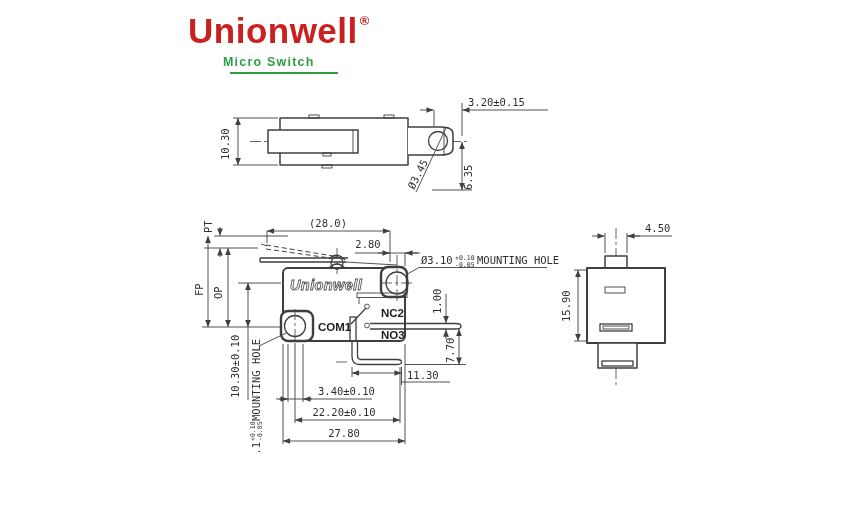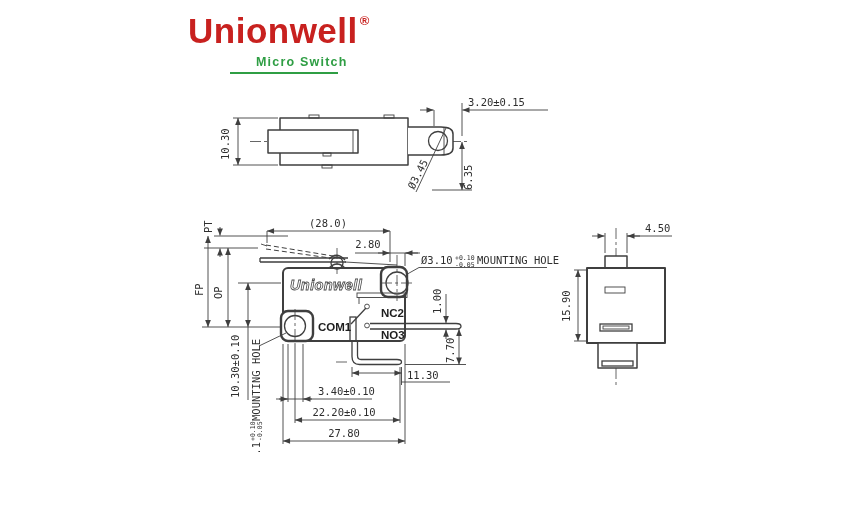--- a/index.html
+++ b/index.html
@@ -3,21 +3,21 @@
 <meta charset="utf-8">
 <style>
   html,body{margin:0;padding:0;background:#fff;}
   #stage{position:relative;width:860px;height:452px;background:#ffffff;overflow:hidden;
          font-family:"Liberation Sans",sans-serif;}
   
   #logo{position:absolute;left:188px;top:12px;}
   .brand{font-weight:800;font-size:35px;letter-spacing:0.5px;line-height:1.1;
          font-family:"Liberation Sans",sans-serif;}
   .brand sup{font-size:13px;font-weight:700;vertical-align:top;position:relative;top:2px;left:2px;}
-  .tagline{font-weight:700;font-size:12.5px;letter-spacing:1.2px;margin:4px 0 0 68px;
+  .tagline{font-weight:700;font-size:12.5px;letter-spacing:1.2px;margin:4px 0 0 35px;
            font-family:"Liberation Sans",sans-serif;}
   .tagrule{height:2.5px;width:108px;margin:3px 0 0 42px;}
   
   svg{position:absolute;left:0;top:0;}
   .part  {fill:#ffffff;stroke:#3f3f3f;stroke-width:2;stroke-linejoin:round;}
   .part2 {fill:#ffffff;stroke:#3f3f3f;stroke-width:1.5;stroke-linejoin:round;}
   .thin  {fill:none;stroke:#3f3f3f;stroke-width:0.9;}
   .med   {fill:none;stroke:#3f3f3f;stroke-width:1.3;}
   .cl    {fill:none;stroke:#3f3f3f;stroke-width:0.8;stroke-dasharray:11 3 3 3;}
   .dsh   {fill:none;stroke:#3f3f3f;stroke-width:1;stroke-dasharray:5 3;}

